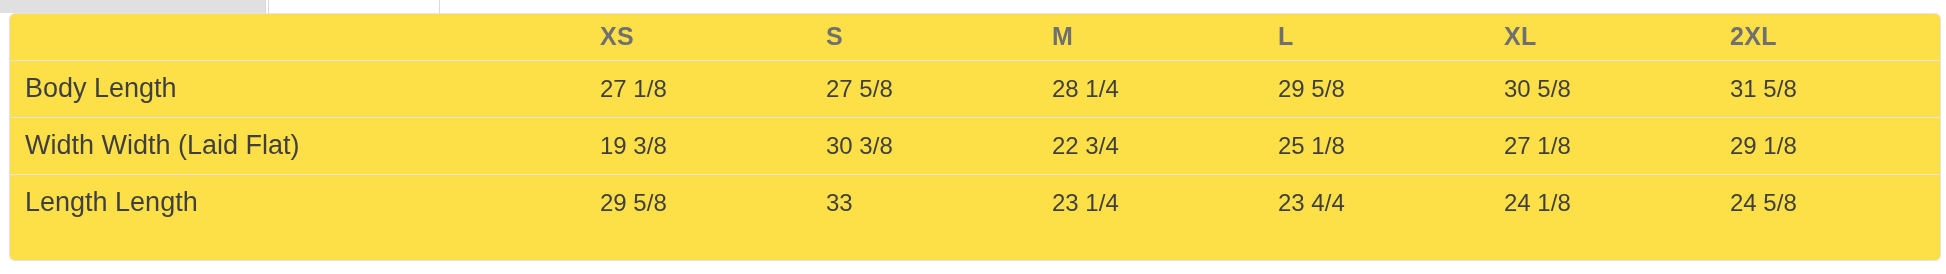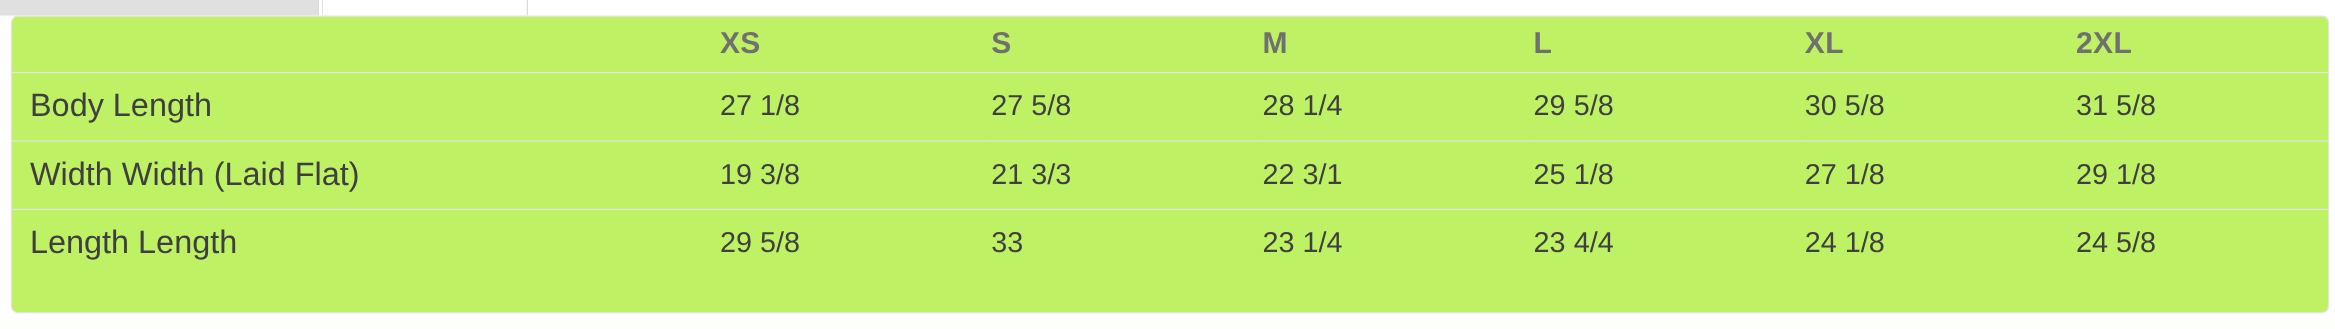--- a/index.html
+++ b/index.html
@@ -53,21 +53,21 @@
   
   .table-card {
     position: absolute;
     top: 13px;
     left: 9px;
     width: 1932px;
     height: 248px;
     box-sizing: border-box;
     border: 1px solid #e3e3e3;
     border-radius: 6px;
-    background: #bef264;
+    background: #fde047;
     overflow: hidden;
   }
 
   table.size-chart {
     width: 100%;
     border-collapse: collapse;
     table-layout: fixed;
   }
 
   table.size-chart th,
@@ -144,22 +144,22 @@
         <td class="col-size">27 5/8</td>
         <td class="col-size">28 1/4</td>
         <td class="col-size">29 5/8</td>
         <td class="col-size">30 5/8</td>
         <td class="col-size">31 5/8</td>
       </tr>
 
       <tr>
         <td class="col-label">Width Width (Laid Flat)</td>
         <td class="col-size">19 3/8</td>
-        <td class="col-size">21 3/3</td>
-        <td class="col-size">22 3/1</td>
+        <td class="col-size">30 3/8</td>
+        <td class="col-size">22 3/4</td>
         <td class="col-size">25 1/8</td>
         <td class="col-size">27 1/8</td>
         <td class="col-size">29 1/8</td>
       </tr>
 
       <tr>
         <td class="col-label">Length Length</td>
         <td class="col-size">29 5/8</td>
         <td class="col-size">33</td>
         <td class="col-size">23 1/4</td>

